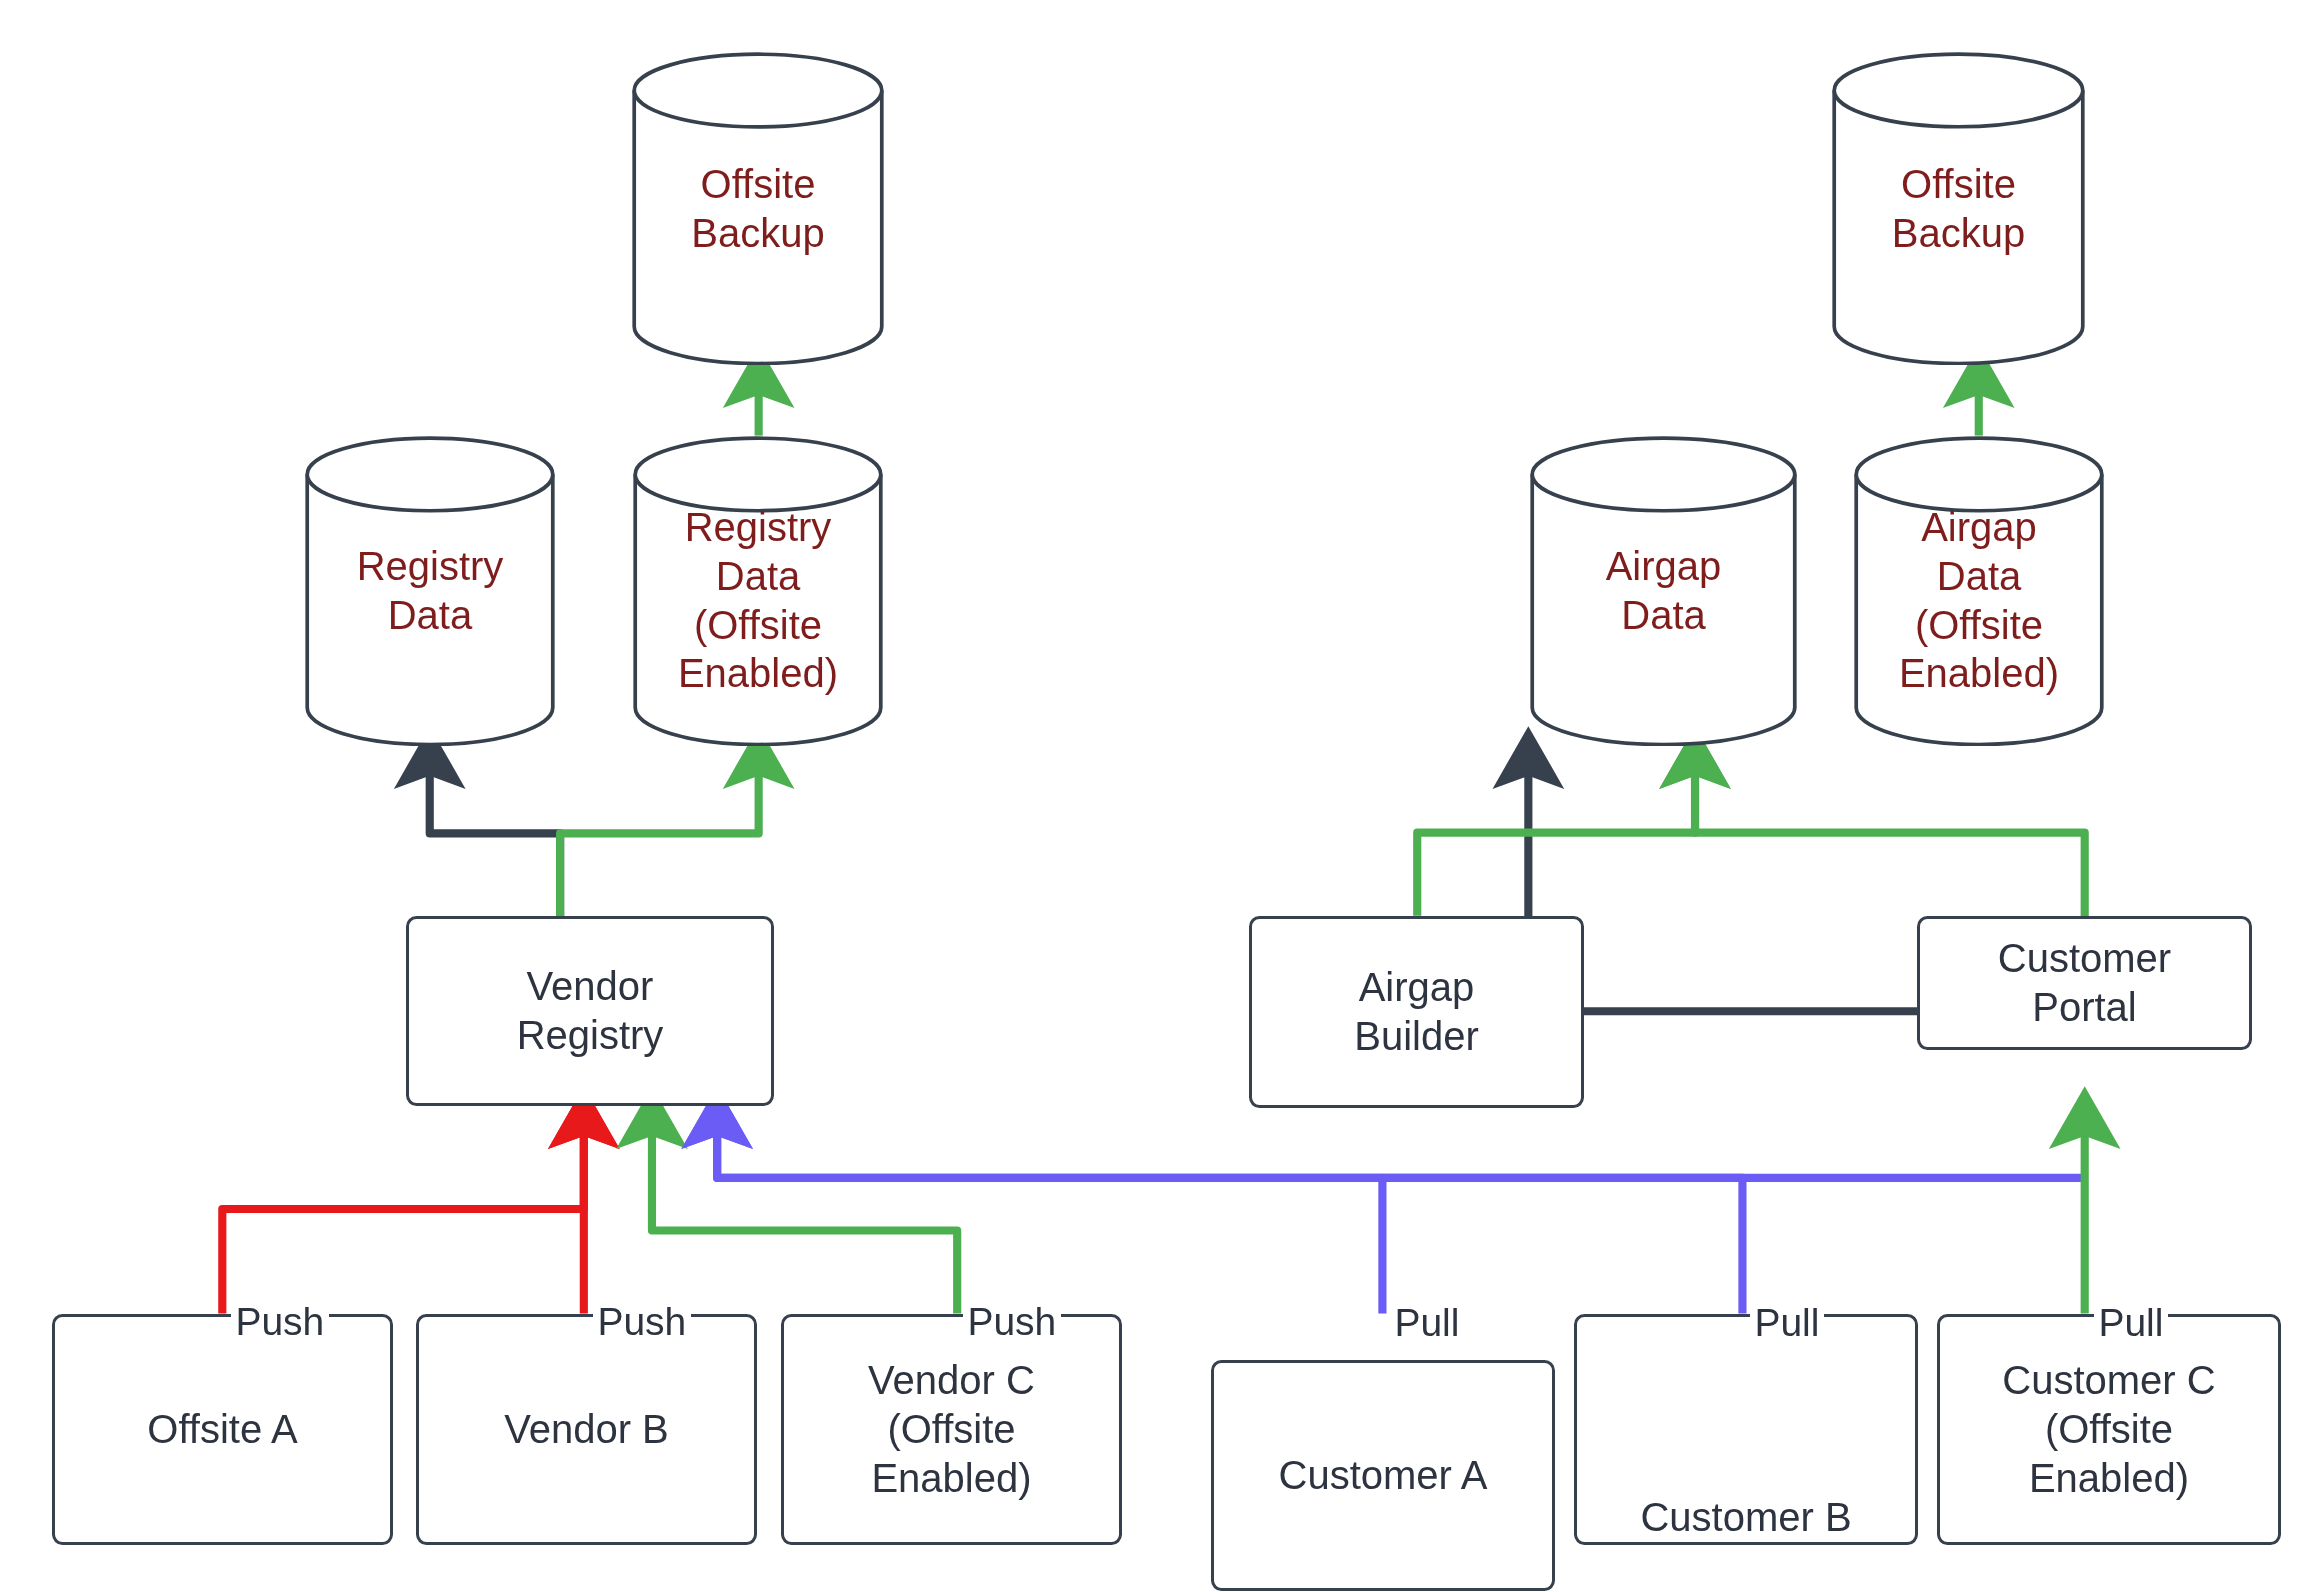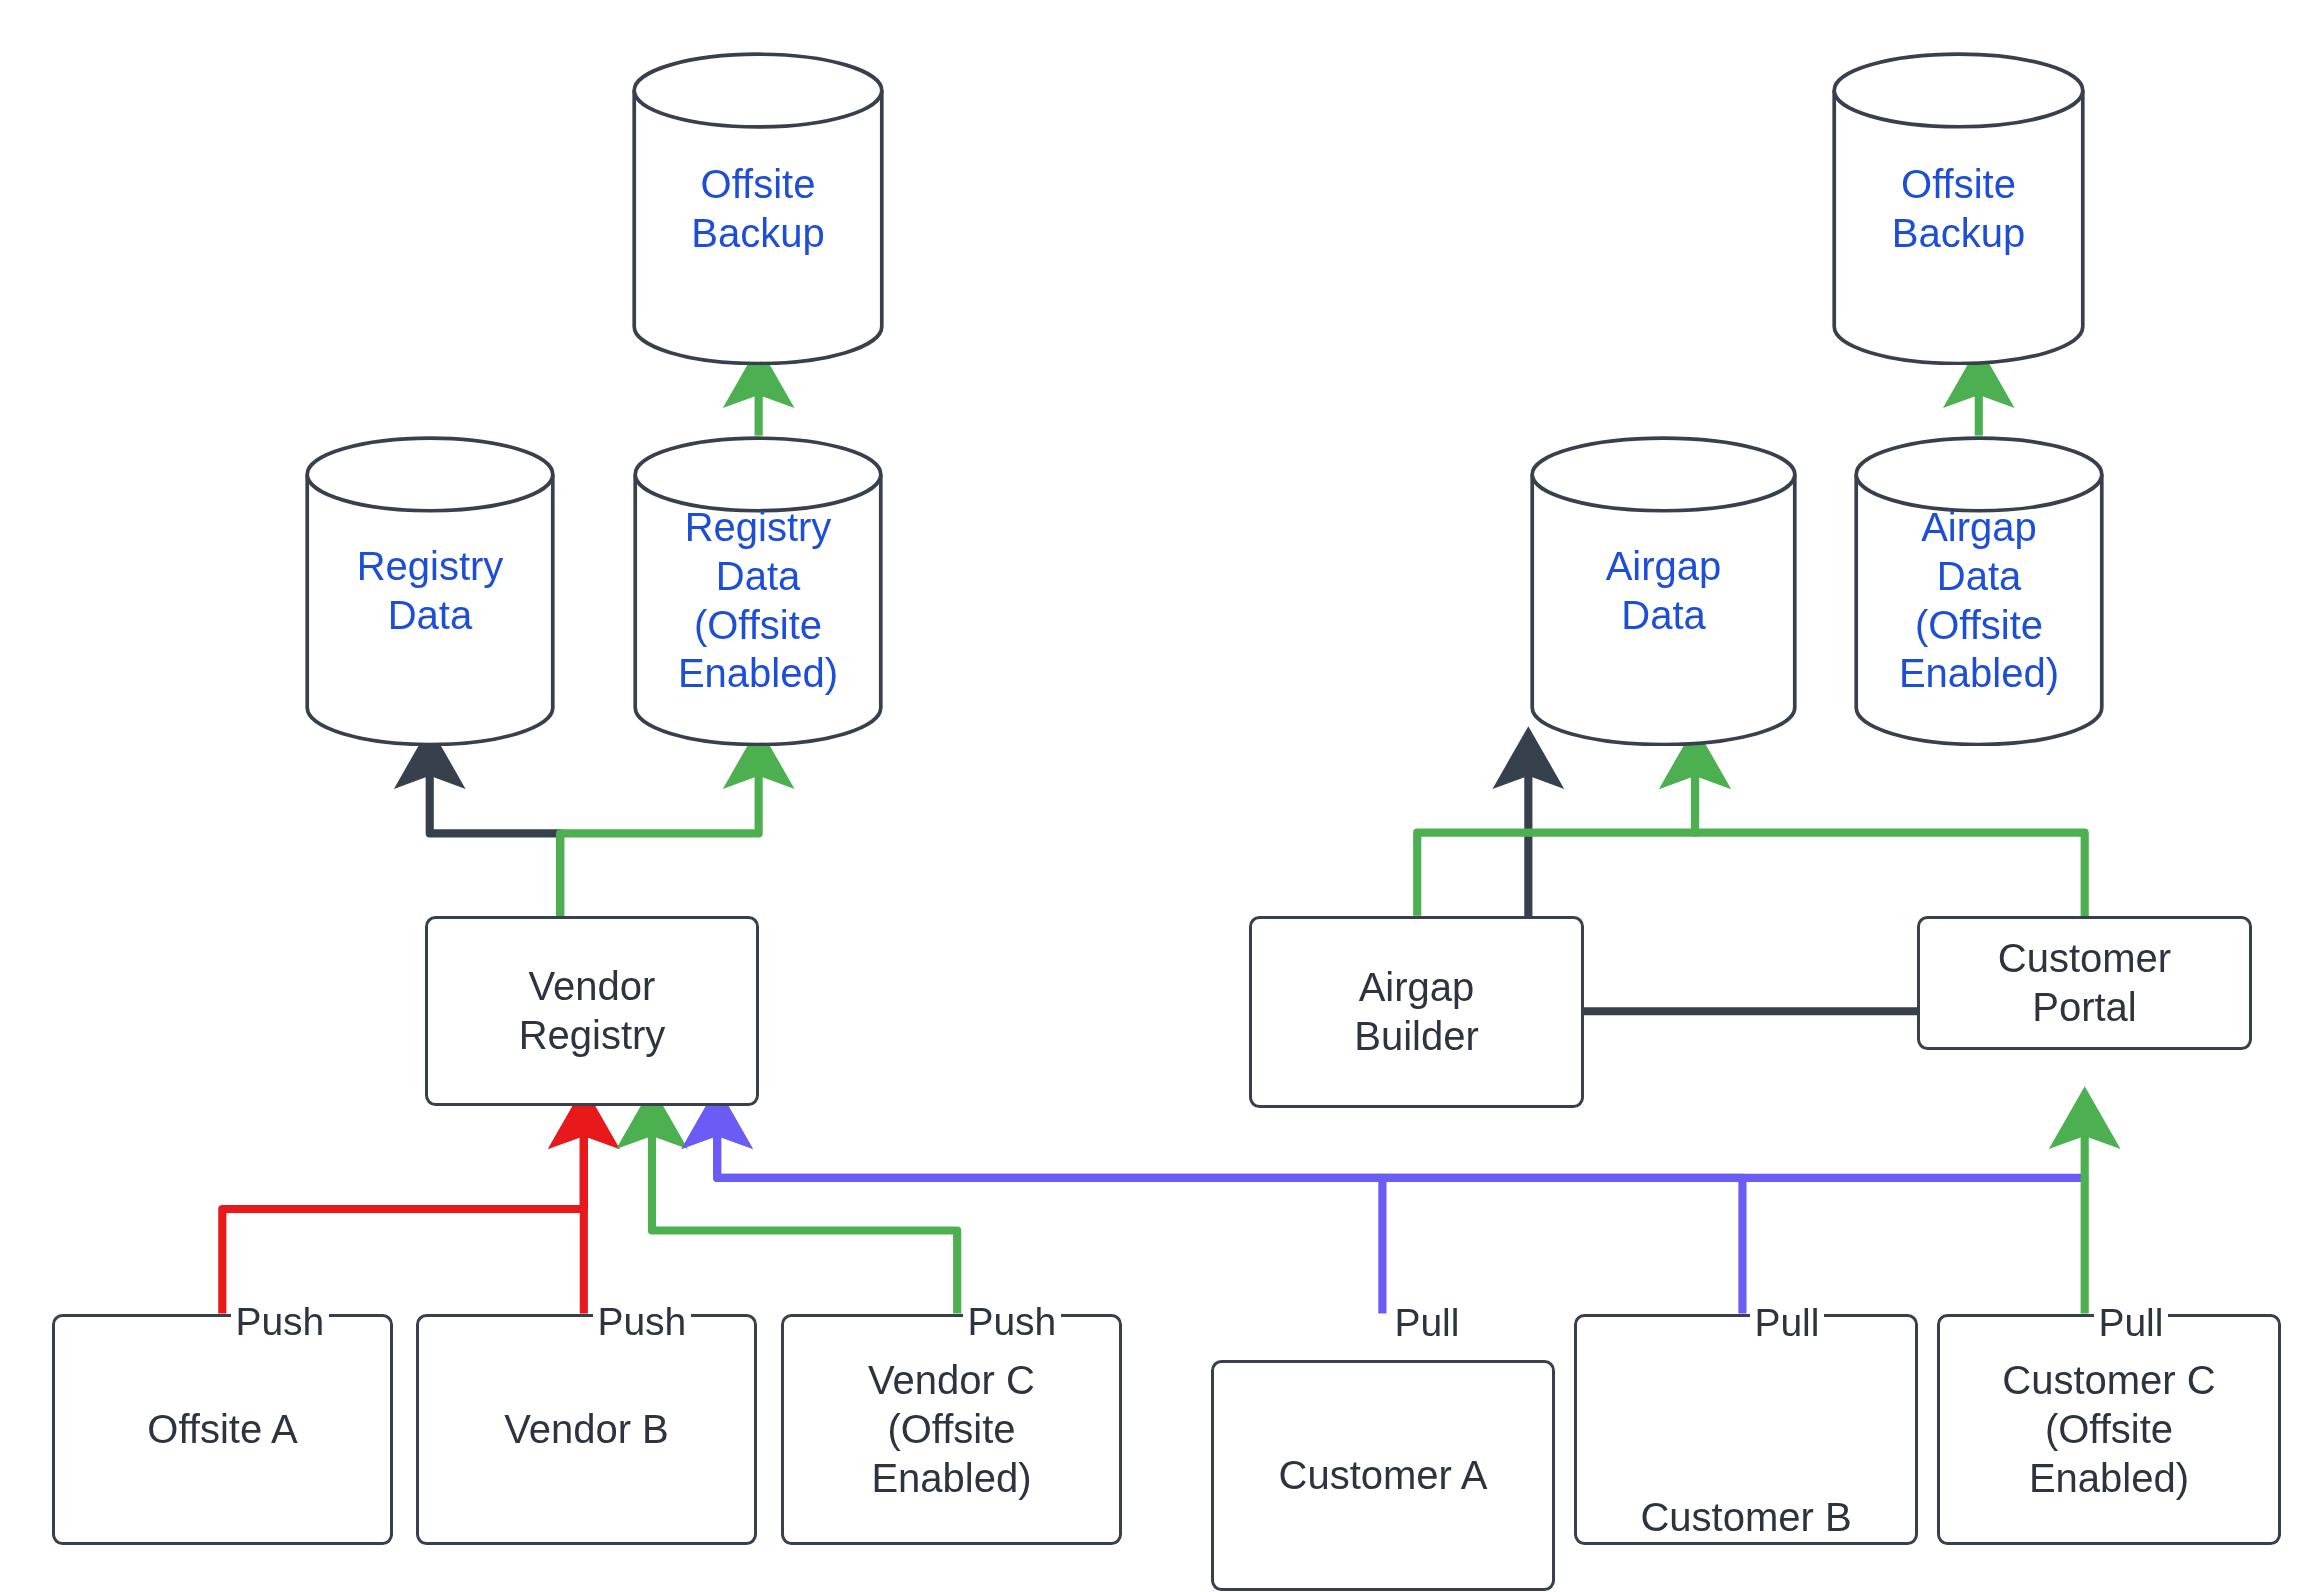--- a/index.html
+++ b/index.html
@@ -11,21 +11,21 @@
   .node{position:absolute;box-sizing:border-box;display:flex;align-items:center;justify-content:center;}
   .box{
     border:3.7px solid #37404d;border-radius:10.4px;background:#ffffff;
   }
   .box .lbl{
     color:#2d3440;font-size:40px;line-height:1.22;text-align:center;
     white-space:pre-line;font-family:"Liberation Sans",sans-serif;
   }
   .cyl{background:transparent;}
   .cyl .lbl{
-    position:relative;z-index:3;color:#1d4ed8;font-size:40px;line-height:1.22;
+    position:relative;z-index:3;color:#7f1d1d;font-size:40px;line-height:1.22;
     text-align:center;white-space:pre-line;font-family:"Liberation Sans",sans-serif;
   }
   .cylsvg{position:absolute;left:0;top:0;width:100%;height:100%;z-index:1;}
 
   .edgelabel{
     position:absolute;color:#2d3440;font-size:39px;line-height:1;
     font-family:"Liberation Sans",sans-serif;white-space:nowrap;z-index:5;
     background:#ffffff;padding:1.5px 4.4px;margin-top:46px;
   }
 </style>
@@ -133,21 +133,21 @@
     <svg class="cylsvg" viewBox="0 0 338 419" preserveAspectRatio="none">
       <path d="M3,52 L3,367 A166,50 0 0 0 335,367 L335,52" fill="#ffffff" stroke="#37404d" stroke-width="5"></path>
       <ellipse cx="169" cy="52" rx="166" ry="49" fill="#ffffff" stroke="#37404d" stroke-width="5"></ellipse>
     </svg>
     <span class="lbl" style="margin-top:19px;">Airgap
 Data
 (Offsite
 Enabled)</span>
   </div>
 
-  <div class="node box" style="left:425px;top:916px;width:334px;height:190px;">
+  <div class="node box" style="left:406px;top:916px;width:368px;height:190px;">
     <span class="lbl">Vendor
 Registry</span>
   </div>
 
   <div class="node box" style="left:1249px;top:916px;width:335px;height:192px;">
     <span class="lbl">Airgap
 Builder</span>
   </div>
 
   <div class="node box" style="left:1917px;top:916px;width:335px;height:134px;">

